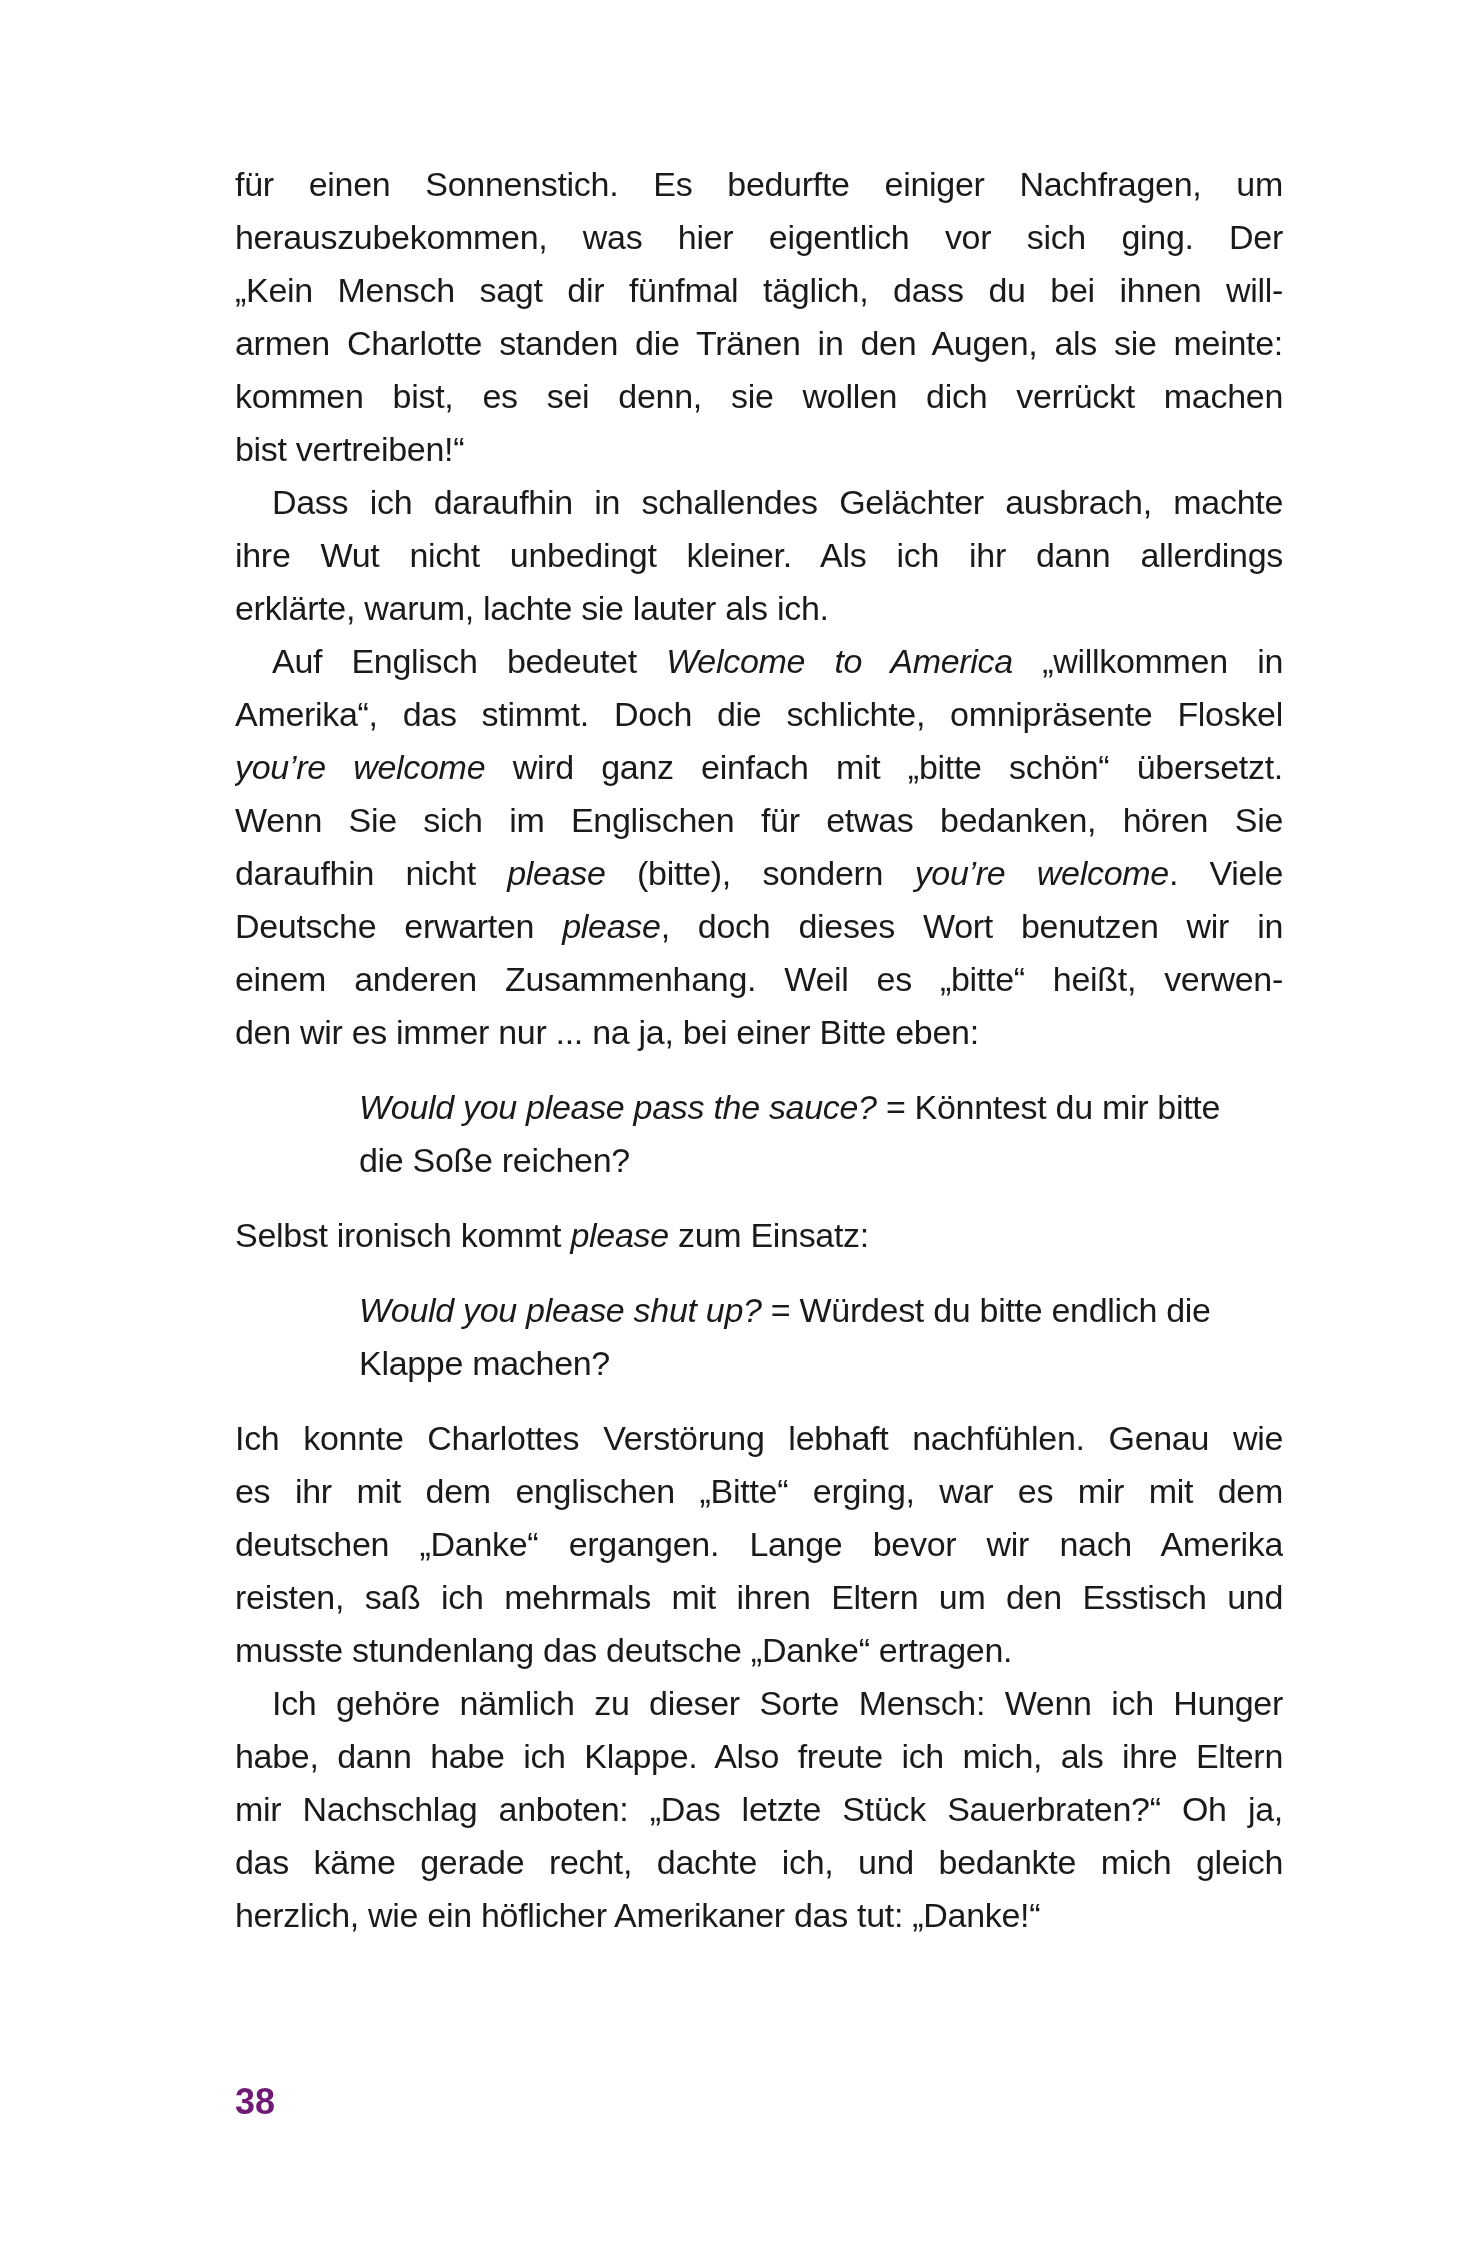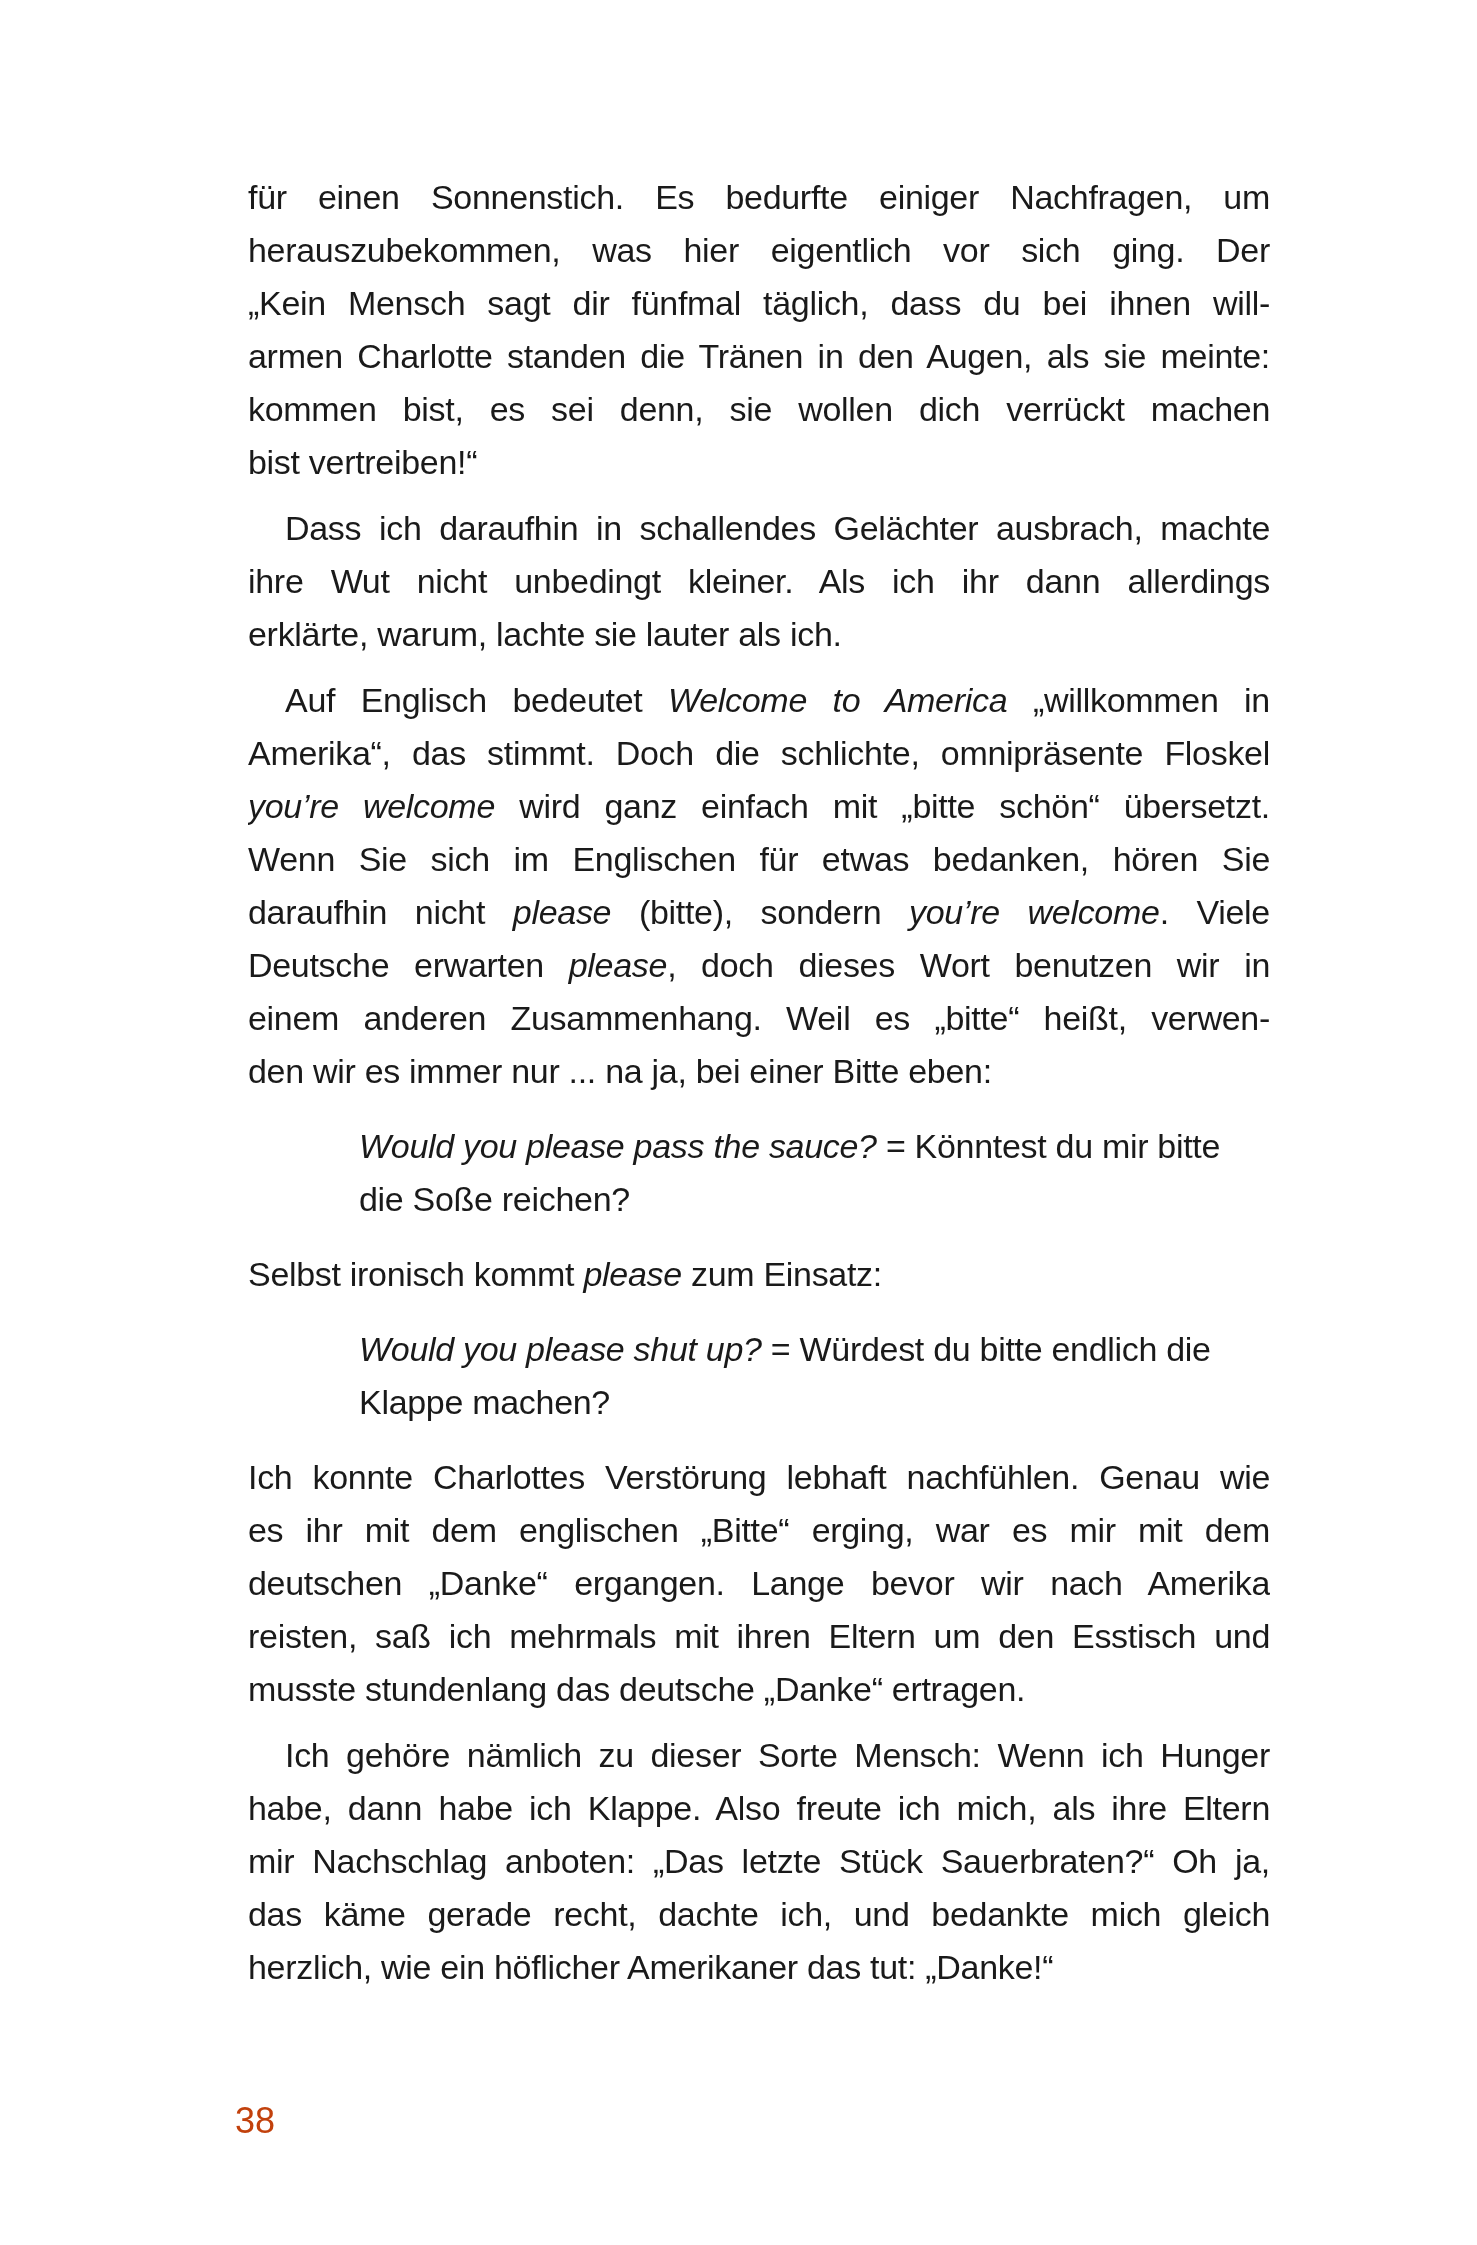--- a/index.html
+++ b/index.html
@@ -14,21 +14,21 @@
   }
   .text-block {
     position: absolute;
     left: 235px;
     top: 158px;
     width: 1048px;
     font-size: 34px;
     font-weight: 300;
     letter-spacing: -0.3px;
   }
-  .block { margin: 13px; }
+  .block { margin: 0; }
   .line {
     height: 53px;
     line-height: 53px;
     overflow: hidden;
     white-space: normal;
   }
   
   .line.j { text-align: justify; text-align-last: justify; }
   
   .line.l { text-align: left; }
@@ -38,23 +38,22 @@
     padding-left: 124px;
   }
   em { font-style: italic; }
   .footer {
     position: absolute;
     left: 235px;
     top: 2075px;
     height: 53px;
     line-height: 53px;
     font-size: 36px;
-    font-weight: 400;
-    color: #c2410c;
-    margin-top: 19px;
+    font-weight: 700;
+    color: #701a75;
   }
 </style>
 </head>
 <body>
 
 <div class="page">
   <div class="text-block">
       <div class="block paragraph">
         <div class="line j"><span>für einen Sonnenstich. Es bedurfte einiger Nachfragen, um</span></div>
         <div class="line j"><span>herauszubekommen, was hier eigentlich vor sich ging. Der</span></div>

